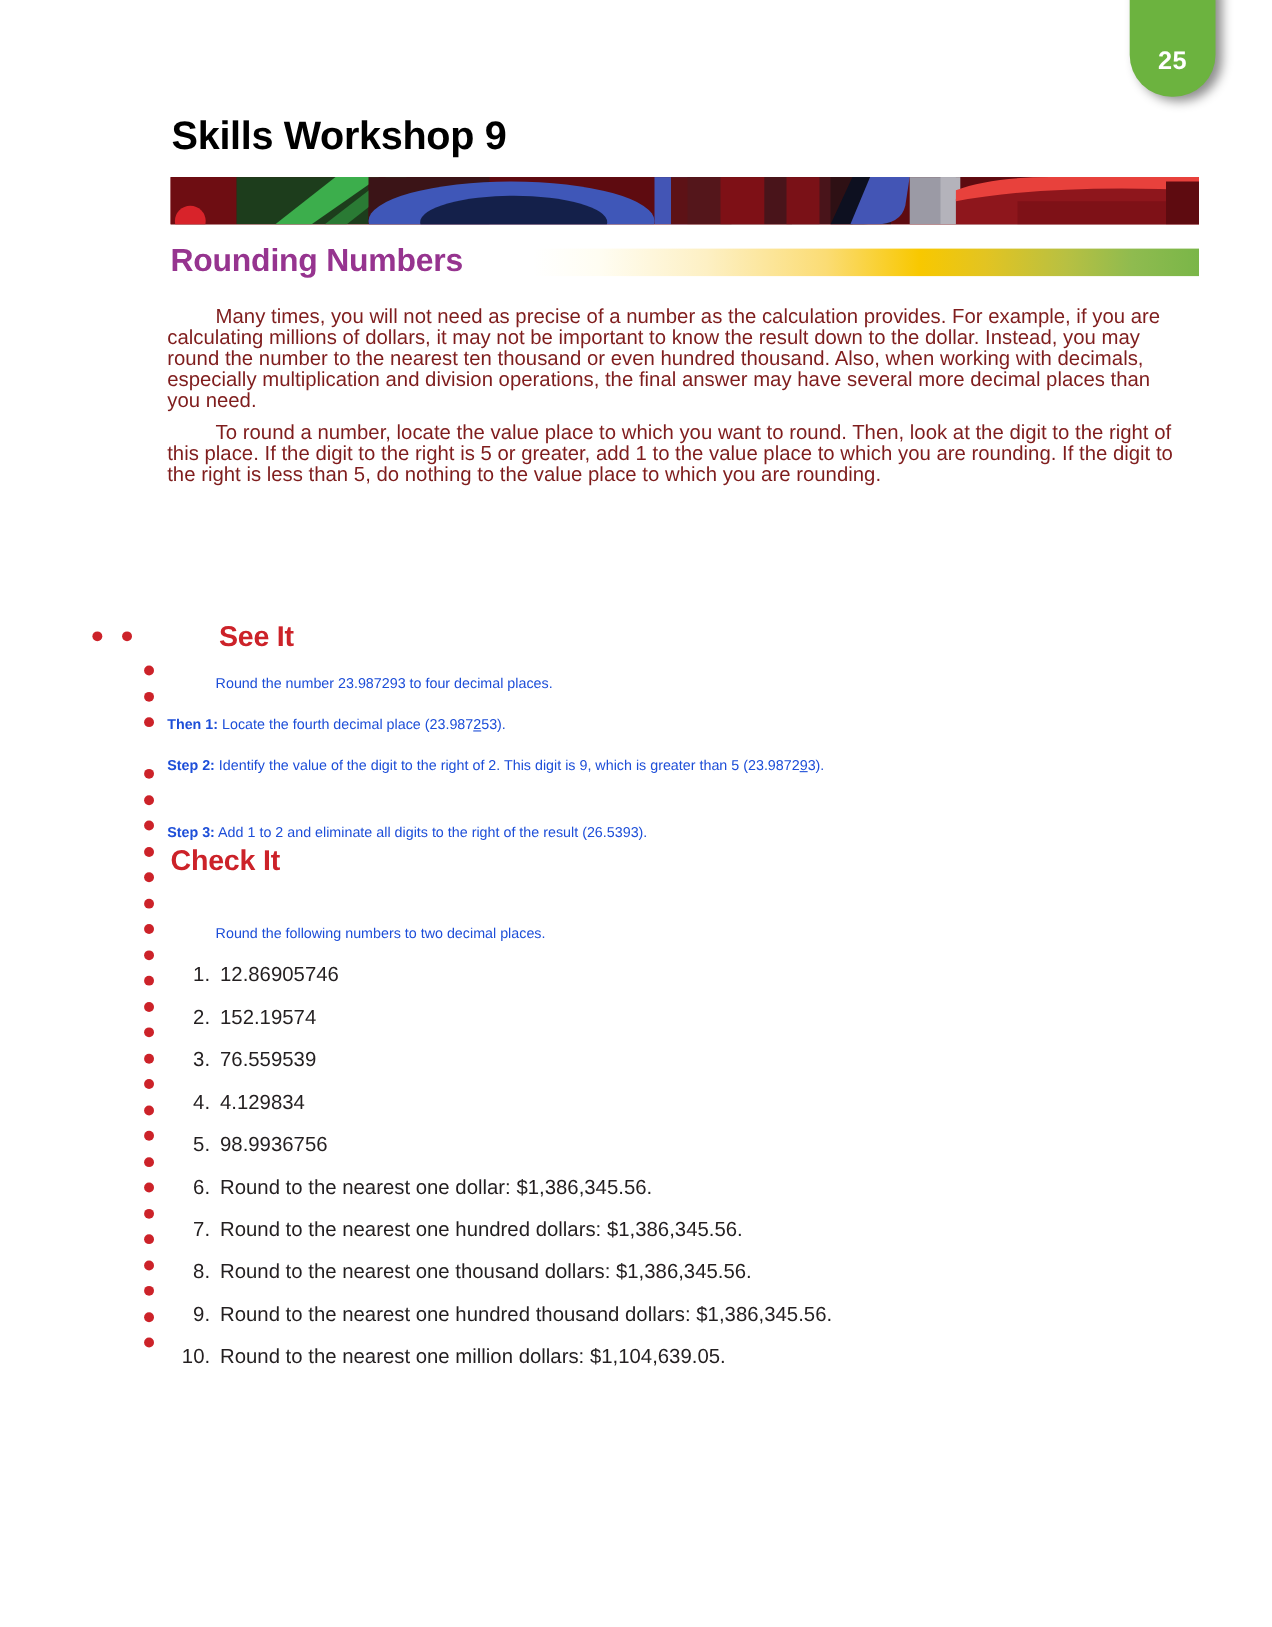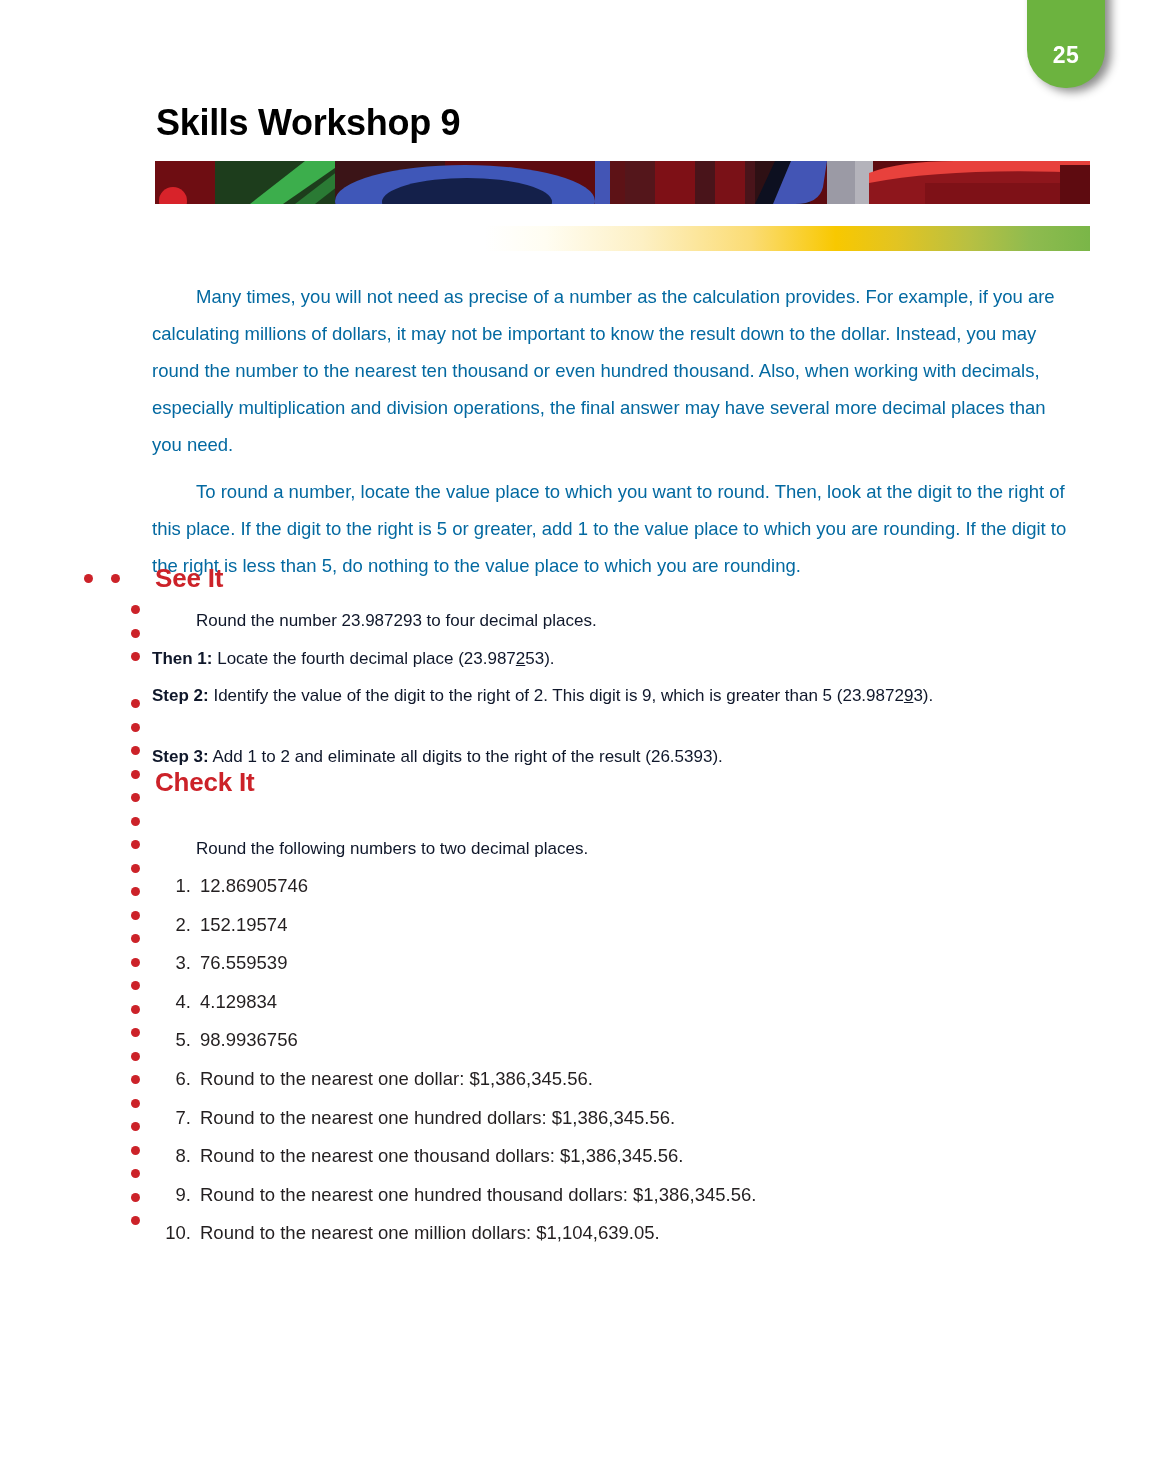--- a/index.html
+++ b/index.html
@@ -108,23 +108,23 @@
   
   .body-col {
     position: absolute;
     left: 152px;
     top: 278px;
     width: 940px;
   }
   p.para {
     margin: 0 16px 10px 0;
     font-size: 18.5px;
-    line-height: 37px;
+    line-height: 19px;
     text-indent: 44px;
-    color: #0369a1;
+    color: #7f1d1d;
     text-align: left;
   }
 
   
   .dot {
     position: absolute;
     width: 9px;
     height: 9px;
     border-radius: 50%;
     background: #cc2229;
@@ -136,23 +136,23 @@
     left: 155px;
     font-size: 26px;
     font-weight: bold;
     color: #cc2229;
     letter-spacing: -0.2px;
   }
   .ex-line {
     position: absolute;
     left: 152px;
     width: 940px;
-    font-size: 17px;
+    font-size: 13px;
     line-height: 25.6px;
-    color: #0f172a;
+    color: #1d4ed8;
   }
   .ex-line.indent { text-indent: 44px; }
   .ex-line b { font-weight: bold; }
   .ex-line u { text-decoration: underline; }
 
   .list-item {
     position: absolute;
     left: 152px;
     width: 940px;
     font-size: 18.5px;
@@ -202,20 +202,21 @@
     <rect x="700" y="0" width="18" height="43" fill="#b4b3bb"></rect>
     <path d="M714 43 L714 20 Q740 4 790 4 L935 4 L935 43 Z" fill="#8e161c"></path>
     <path d="M714 12 Q745 0 800 0 L935 0 L935 12 Q800 6 714 22 Z" fill="#e8413c"></path>
     <rect x="770" y="22" width="165" height="21" fill="#7e1117"></rect>
     <polygon points="905,4 935,4 935,43 905,43" fill="#5e0b10"></polygon>
   </svg>
 </div>
 
 <div class="section-head-row">
   <div class="gradient-bar"></div>
+  <div class="section-head-title">Rounding Numbers</div>
 </div>
 
 <div class="body-col">
   <p class="para">Many times, you will not need as precise of a number as the calculation provides. For example, if you are calculating millions of dollars, it may not be important to know the result down to the dollar. Instead, you may round the number to the nearest ten thousand or even hundred thousand. Also, when working with decimals, especially multiplication and division operations, the final answer may have several more decimal places than you need.</p>
   <p class="para">To round a number, locate the value place to which you want to round. Then, look at the digit to the right of this place. If the digit to the right is 5 or greater, add 1 to the value place to which you are rounding. If the digit to the right is less than 5, do nothing to the value place to which you are rounding.</p>
 </div>
 
 <div id="dot-rail">
     <div class="dot" style="left: 84px; top: 574px; background: rgb(204, 34, 41);"></div>
     <div class="dot" style="left: 111px; top: 574px; background: rgb(204, 34, 41);"></div>
@@ -240,21 +241,21 @@
     <div class="dot" style="left: 131px; top: 1052px; background: rgb(204, 34, 41);"></div>
     <div class="dot" style="left: 131px; top: 1075px; background: rgb(204, 34, 41);"></div>
     <div class="dot" style="left: 131px; top: 1099px; background: rgb(204, 34, 41);"></div>
     <div class="dot" style="left: 131px; top: 1122px; background: rgb(204, 34, 41);"></div>
     <div class="dot" style="left: 131px; top: 1146px; background: rgb(204, 34, 41);"></div>
     <div class="dot" style="left: 131px; top: 1169px; background: rgb(204, 34, 41);"></div>
     <div class="dot" style="left: 131px; top: 1193px; background: rgb(204, 34, 41);"></div>
     <div class="dot" style="left: 131px; top: 1216px; background: rgb(204, 34, 41);"></div>
   </div>
 
-<div class="ex-head" style="top:563px;">See It</div>
+<div class="ex-head" style="top:563px;margin-left:44px;">See It</div>
 
 <div class="ex-line indent" style="top:608px;">Round the number 23.987293 to four decimal places.</div>
 
 <div class="ex-line" style="top:646px;">
   <b>Then 1:</b><span> Locate the fourth decimal place (23.987</span><u>2</u><span>53).</span>
 </div>
 
 <div class="ex-line" style="top:683px;">
   <b>Step 2:</b><span> Identify the value of the digit to the right of 2. This digit is 9, which is greater than 5 (23.9872</span><u>9</u><span>3).</span>
 </div>

